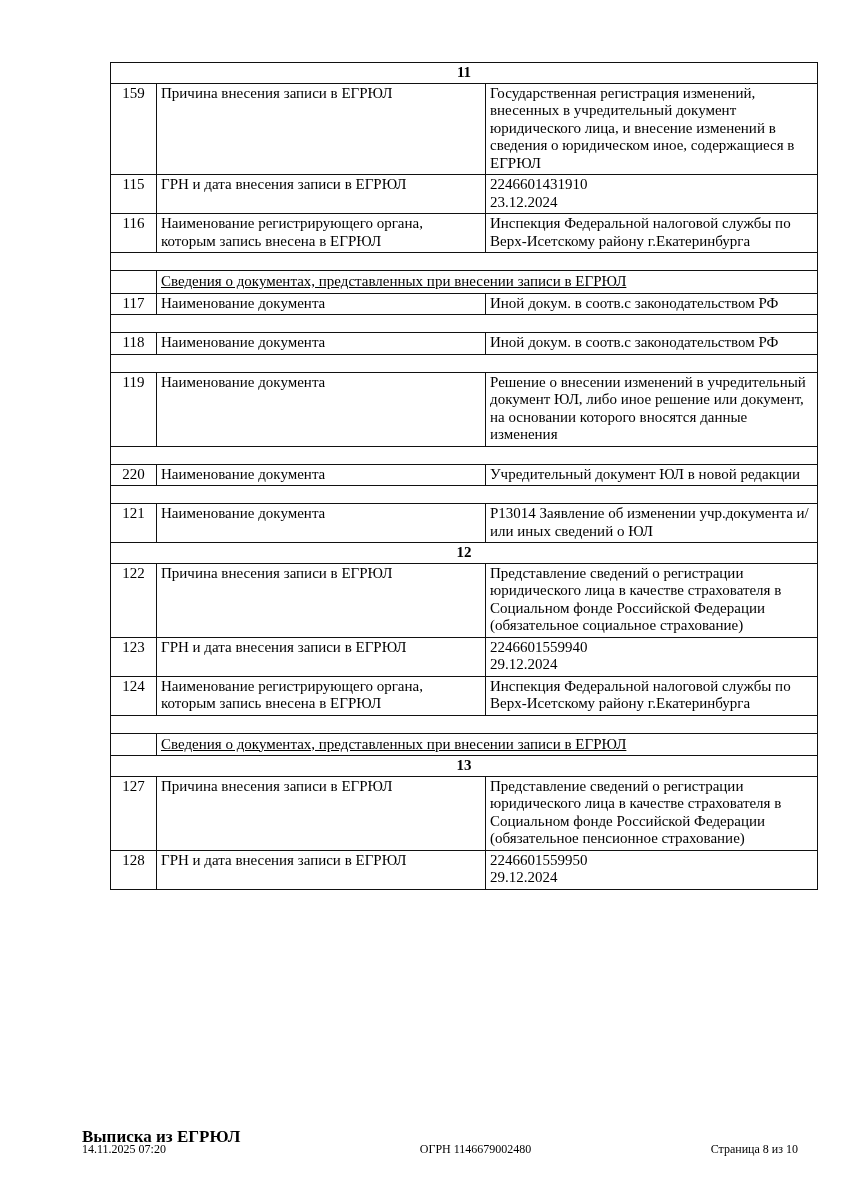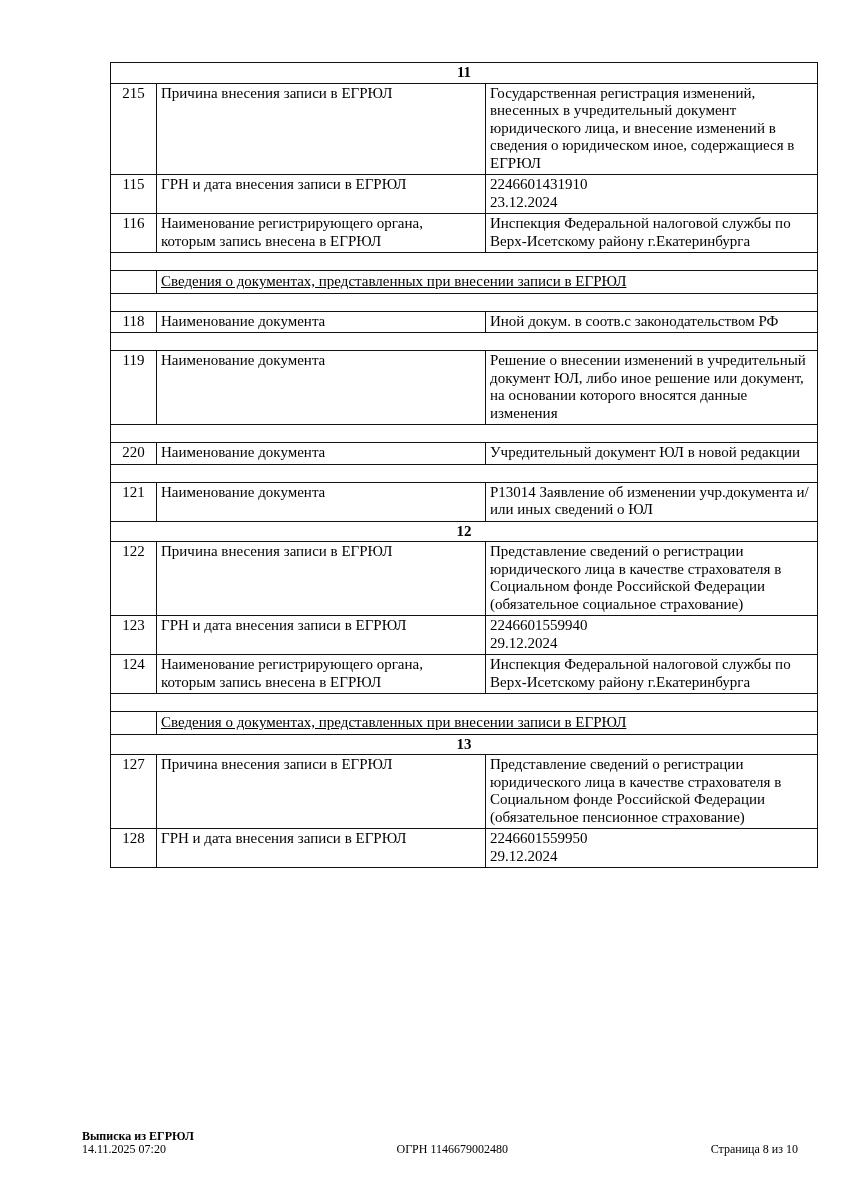--- a/index.html
+++ b/index.html
@@ -61,60 +61,65 @@
     display: flex;
     justify-content: space-between;
     align-items: flex-end;
     font-family: "Liberation Serif", serif;
     font-size: 12px;
     line-height: 13px;
     color: #000000;
   }
   .footer .doc-type {
     font-weight: bold;
-    font-size: 12px;
+    font-size: 17px;
   }
 </style>
 </head>
 <body>
 
 <div class="page">
 
   <table class="egrul-table">
     <colgroup>
       <col style="width:46px">
       <col style="width:329px">
       <col style="width:332px">
     </colgroup>
     <tbody id="table-body">
         <tr class="section">
           <td colspan="3">11</td>
         </tr>
         <tr class="entry">
-          <td class="num">215</td>
+          <td class="num">159</td>
           <td class="label">Причина внесения записи в ЕГРЮЛ</td>
           <td class="value">Государственная регистрация изменений, внесенных в учредительный документ юридического лица, и внесение изменений в сведения о юридическом иное, содержащиеся в ЕГРЮЛ</td>
         </tr>
         <tr class="entry">
           <td class="num">115</td>
           <td class="label">ГРН и дата внесения записи в ЕГРЮЛ</td>
           <td class="value">2246601431910
 23.12.2024</td>
         </tr>
         <tr class="entry">
           <td class="num">116</td>
           <td class="label">Наименование регистрирующего органа, которым запись внесена в ЕГРЮЛ</td>
           <td class="value">Инспекция Федеральной налоговой службы по Верх-Исетскому району г.Екатеринбурга</td>
         </tr>
         <tr class="spacer">
           <td colspan="3"></td>
         </tr>
         <tr class="subheader">
           <td class="num"></td>
           <td class="sub" colspan="2">Сведения о документах, представленных при внесении записи в ЕГРЮЛ</td>
+        </tr>
+        <tr class="entry">
+          <td class="num">117</td>
+          <td class="label">Наименование документа</td>
+          <td class="value">Иной докум. в соотв.с законодательством РФ</td>
         </tr>
         <tr class="spacer">
           <td colspan="3"></td>
         </tr>
         <tr class="entry">
           <td class="num">118</td>
           <td class="label">Наименование документа</td>
           <td class="value">Иной докум. в соотв.с законодательством РФ</td>
         </tr>
         <tr class="spacer">

